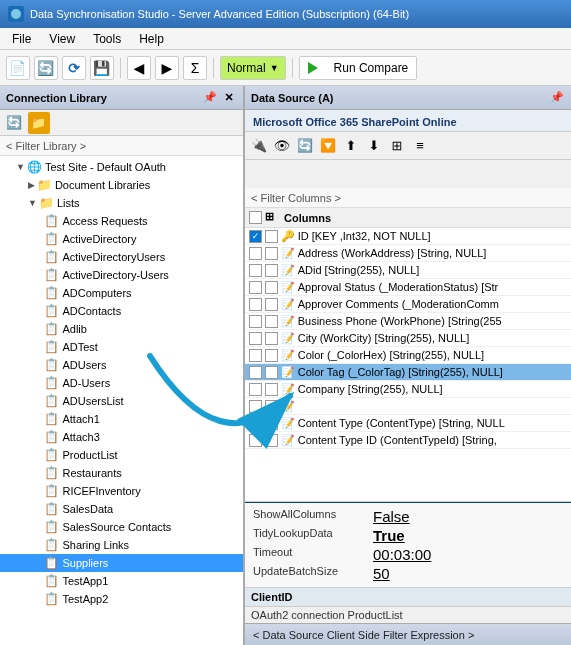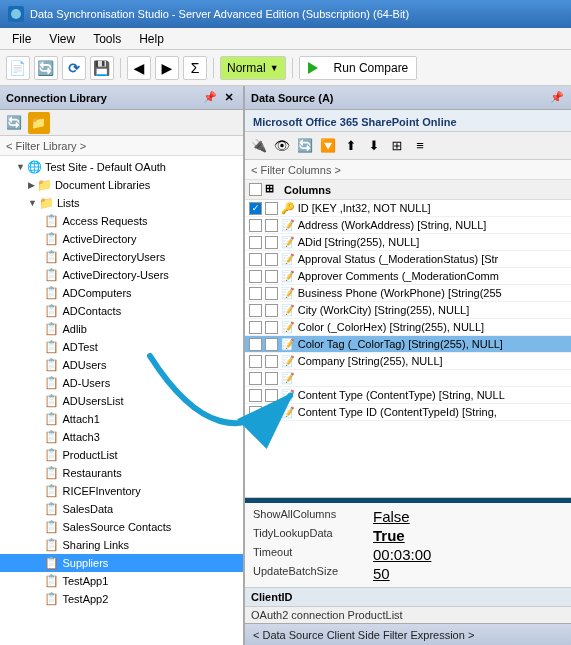--- a/index.html
+++ b/index.html
@@ -197,21 +197,21 @@
       font-size: 13px;
       border-radius: 2px;
     }
     .filter-columns-bar {
       padding: 2px 6px;
       font-size: 11px;
       color: #555;
       border-bottom: 1px solid #ddd;
       background: #f8f8f8;
       height: 20px;
-      display: flex; align-items: center;
+      display: flex; align-items: center; margin-top: 28px;
     }
     .columns-area {
       flex: 1;
       overflow-y: auto;
       background: #fff;
       border-bottom: 1px solid #ccc;
     }
     .col-header {
       display: flex;
       align-items: center;
@@ -234,21 +234,21 @@
     }
     .col-row.highlighted { background: #7cb8e8; }
     .cb { width: 13px; height: 13px; border: 1px solid #999; background: #fff; margin-right: 3px; display: flex; align-items: center; justify-content: center; font-size: 9px; flex-shrink: 0; }
     .cb.checked { background: #0078d7; color: #fff; }
     .col-type-icon { margin-right: 3px; font-size: 11px; color: #555; flex-shrink: 0; }
     .col-name { font-size: 11px; }
 
     
     .properties-area {
       background: #f8f8f8;
-      border-top: 5px solid #0c4a6e;
+      border-top: 1px solid #0c4a6e;
       padding: 4px 8px;
       font-size: 11px;
     }
     .prop-row {
       display: flex;
       padding: 1px 0;
     }
     .prop-key {
       width: 120px;
       font-size: 11px;

